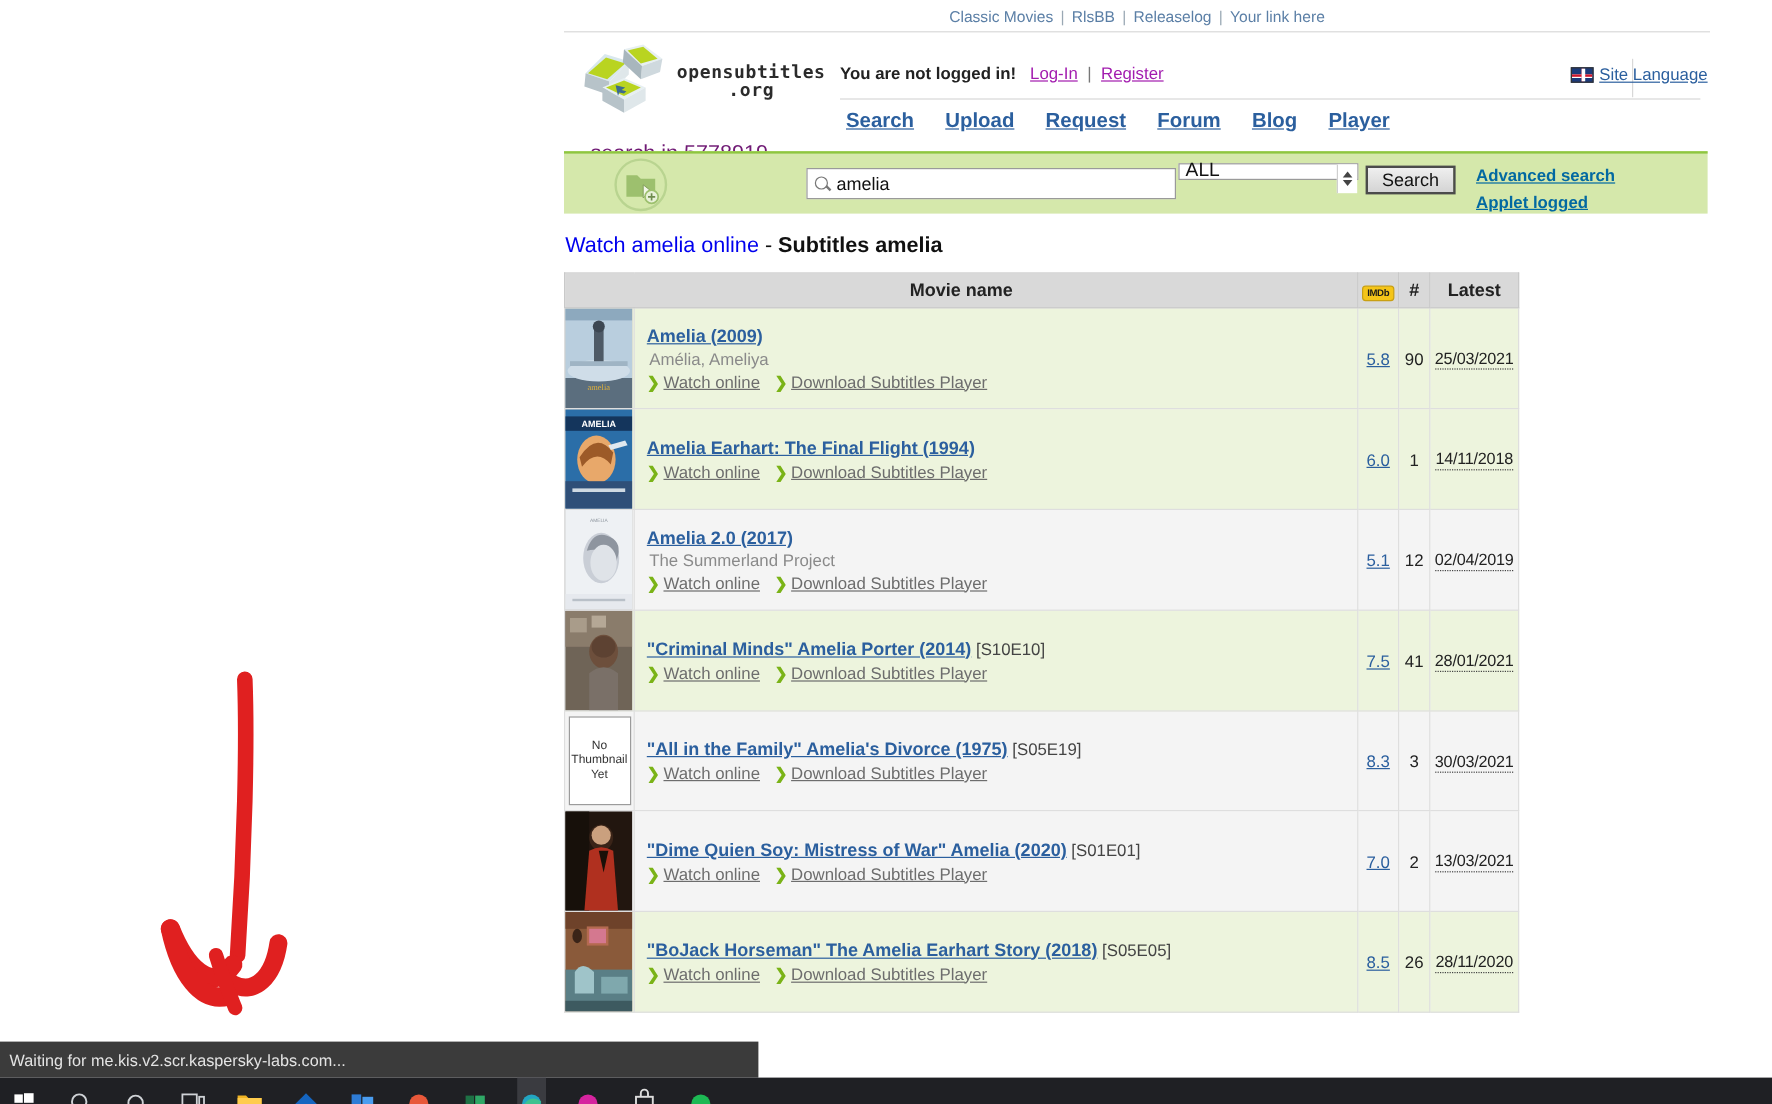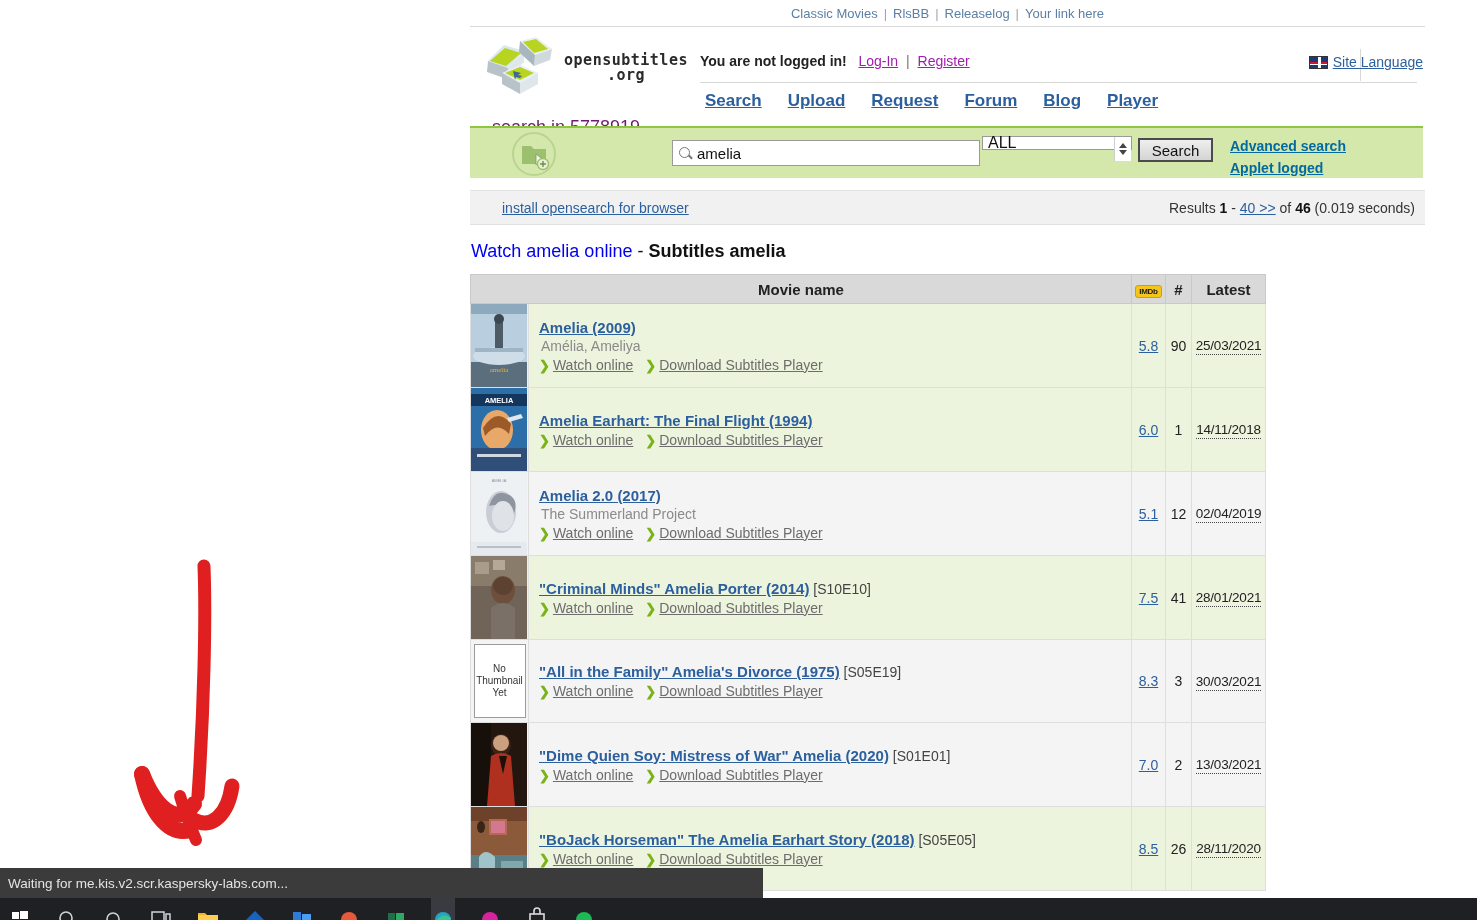--- a/index.html
+++ b/index.html
@@ -273,21 +273,21 @@
     font-family: "Liberation Sans", sans-serif;
     letter-spacing: -0.3px;
   }
 
   
   #arrow { position: absolute; left: 120px; top: 558px; width: 145px; height: 300px; }
 
   
   #status {
     position: absolute; left: 0; bottom: 22px;
-    height: 30px; width: 763px;
+    height: 30px; width: 632px;
     background: #3b3b3b; color: #e4e4e4;
     font-size: 13.5px;
     display: flex; align-items: center;
     padding-left: 8px;
   }
 
   
   #taskbar {
     position: absolute; left: 0; bottom: 0;
     width: 1477px; height: 22px;
@@ -407,32 +407,20 @@
       <div class="searchbtn">
         <span>Search</span>
       </div>
 
       <div class="advlinks">
         <a href="#">Advanced search</a>
         <a href="#">Applet logged</a>
       </div>
     </div>
 
-    <div class="resultsbar">
-      <a href="#">install opensearch for browser</a>
-      <div class="rstats">
-        <span>Results</span>
-        <b>1</b>
-        <span>-</span>
-        <a href="#">40 &gt;&gt;</a>
-        <span>of</span>
-        <b>46</b>
-        <span>(0.019 seconds)</span>
-      </div>
-    </div>
 
     <div class="pagehead">
       <a href="#" style="text-decoration:none">Watch amelia online</a><span class="dash"> - </span><span class="b">Subtitles amelia</span>
     </div>
 
     <table class="results">
       <thead>
         <tr>
           <th colspan="2">Movie name</th>
           <th class="c-imdb">

